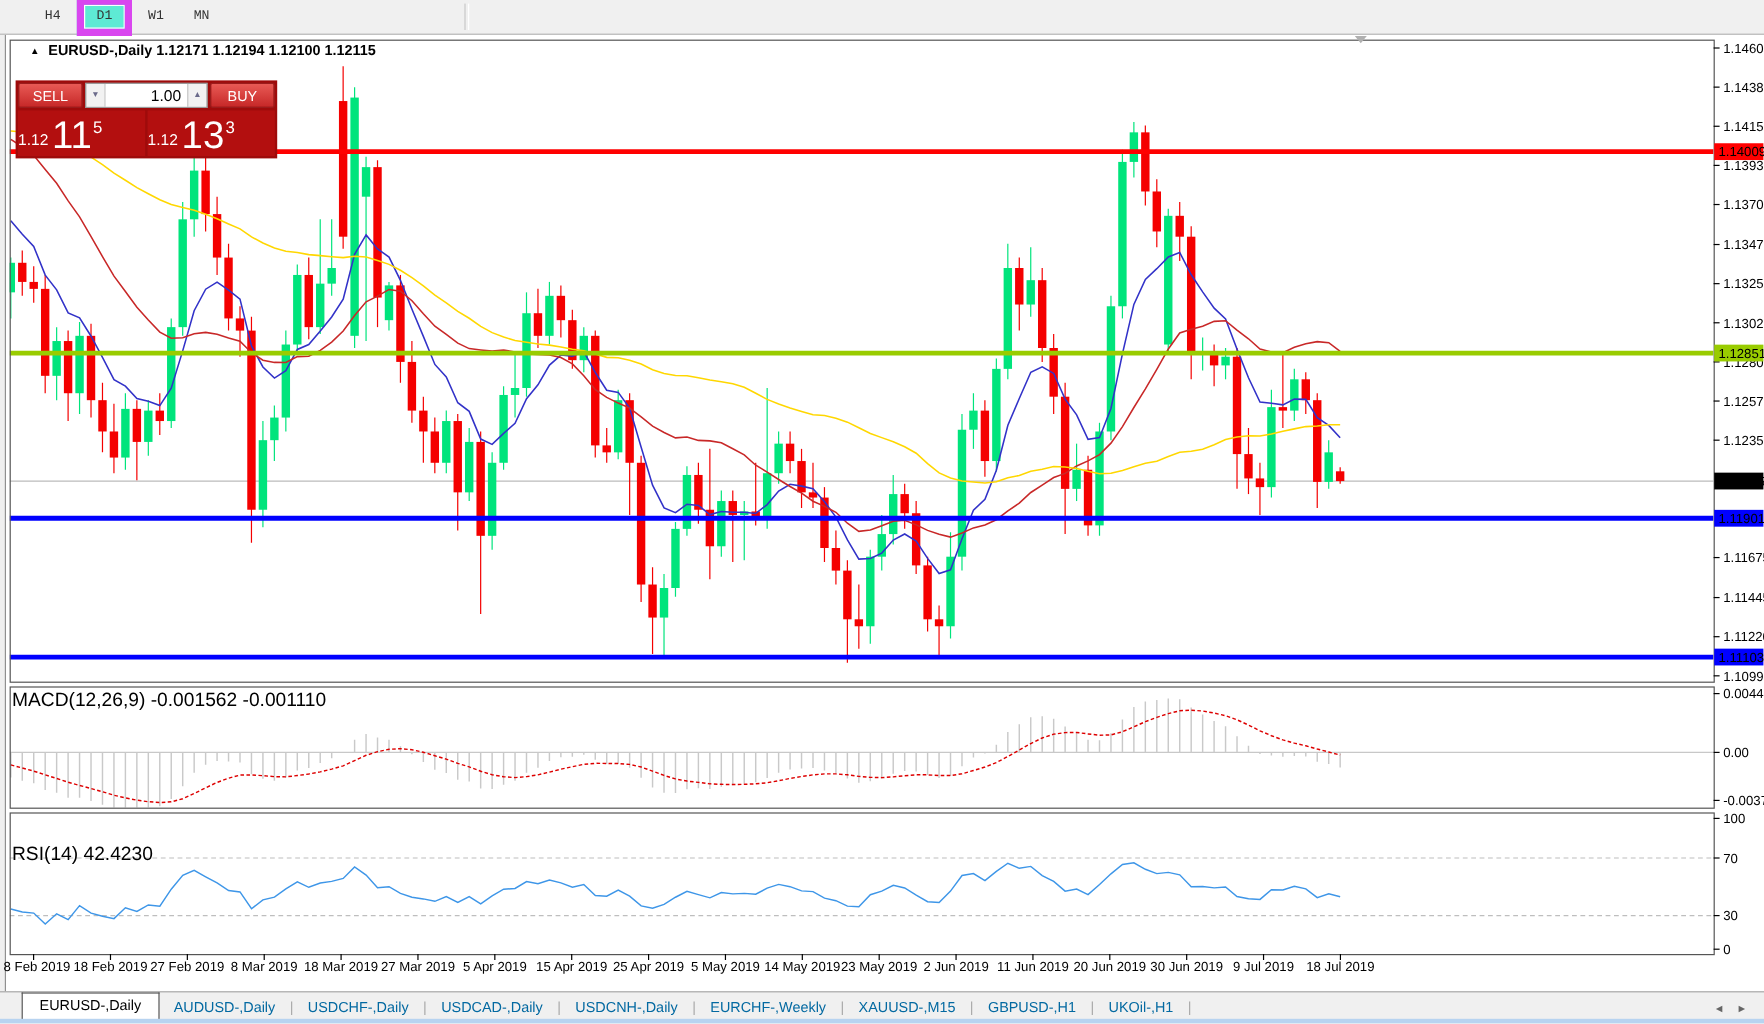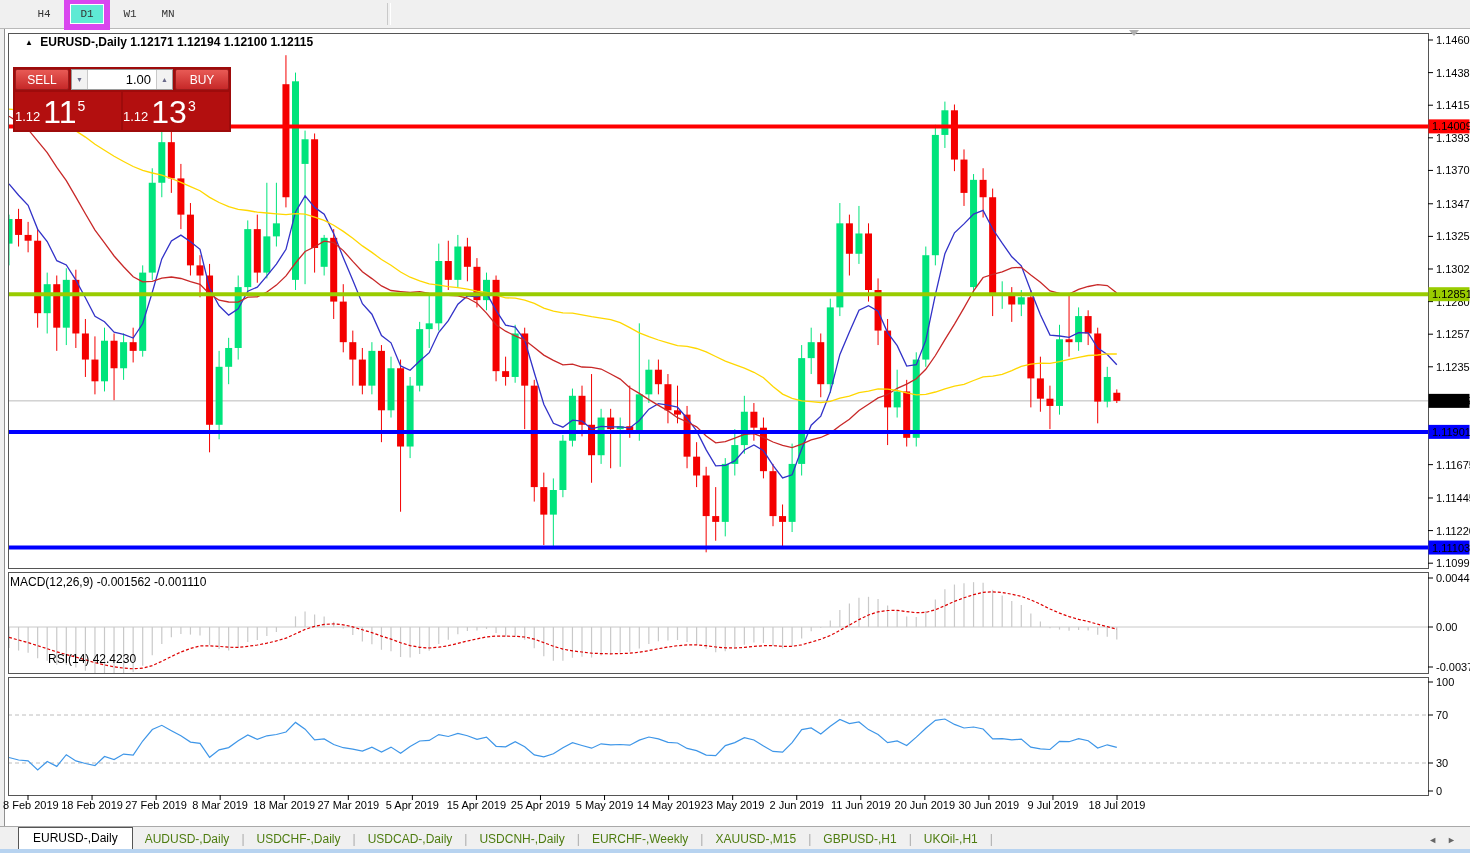--- a/index.html
+++ b/index.html
@@ -32,30 +32,30 @@
   .spin-up{border-left:1px solid #c9c9c9;}
   .vol-input{flex:1;border:0;outline:none;font-family:"Liberation Sans",sans-serif;font-size:13px;
     text-align:right;padding-right:5px;color:#000;background:#fff;width:50px;}
   .tp-row2{display:flex;gap:2px;margin-top:2px;height:38px;}
   .px-box{flex:1;background:#b30f0f;color:#fff;display:flex;align-items:flex-end;justify-content:flex-start;
     padding-bottom:3px;cursor:pointer;}
   .px-small{font-size:13px;margin-right:3px;margin-bottom:3px;}
   .px-big{font-size:32px;line-height:0.9;}
   .px-sup{font-size:14px;margin-bottom:13px;margin-left:1px;}
   
-  .ind-label{position:absolute;z-index:5;font-size:12px;color:#000;}
+  .ind-label{position:absolute;z-index:5;font-size:16px;color:#000;}
   #macd-label{left:10px;top:575px;}
-  #rsi-label{left:10px;top:652px;padding-left:38px;}
+  #rsi-label{left:10px;top:704px;}
   
   .shift-marker{position:absolute;left:1129px;top:30px;width:0;height:0;z-index:5;
     border-left:5px solid transparent;border-right:5px solid transparent;border-top:6px solid #b0b0b0;}
   
   .tabbar{position:absolute;left:0;top:826px;width:1470px;height:23px;background:#f0f0f0;
     border-top:1px solid #a9a9a9;display:flex;align-items:flex-end;z-index:6;}
-  .tab{font-size:12px;color:#4d7c0f;padding:3px 12px 4px 12px;cursor:pointer;white-space:nowrap;}
+  .tab{font-size:12px;color:#0369a1;padding:3px 12px 4px 12px;cursor:pointer;white-space:nowrap;}
   .tab.active{background:#fff;color:#000;border:1px solid #555;border-bottom:none;margin-left:18px;
     padding:3px 14px 5px 14px;}
   .tab-sep{color:#aaa;font-size:12px;padding-bottom:4px;}
   .tab-arrows{margin-left:auto;margin-right:14px;display:flex;gap:10px;align-items:center;padding-bottom:5px;}
   .tab-arrow{font-size:9px;color:#666;cursor:pointer;}
   
   .bottom-strip{position:absolute;left:0;top:849px;width:1470px;height:4px;background:#b7d3f0;z-index:6;}
 </style>
 </head>
 <body>

